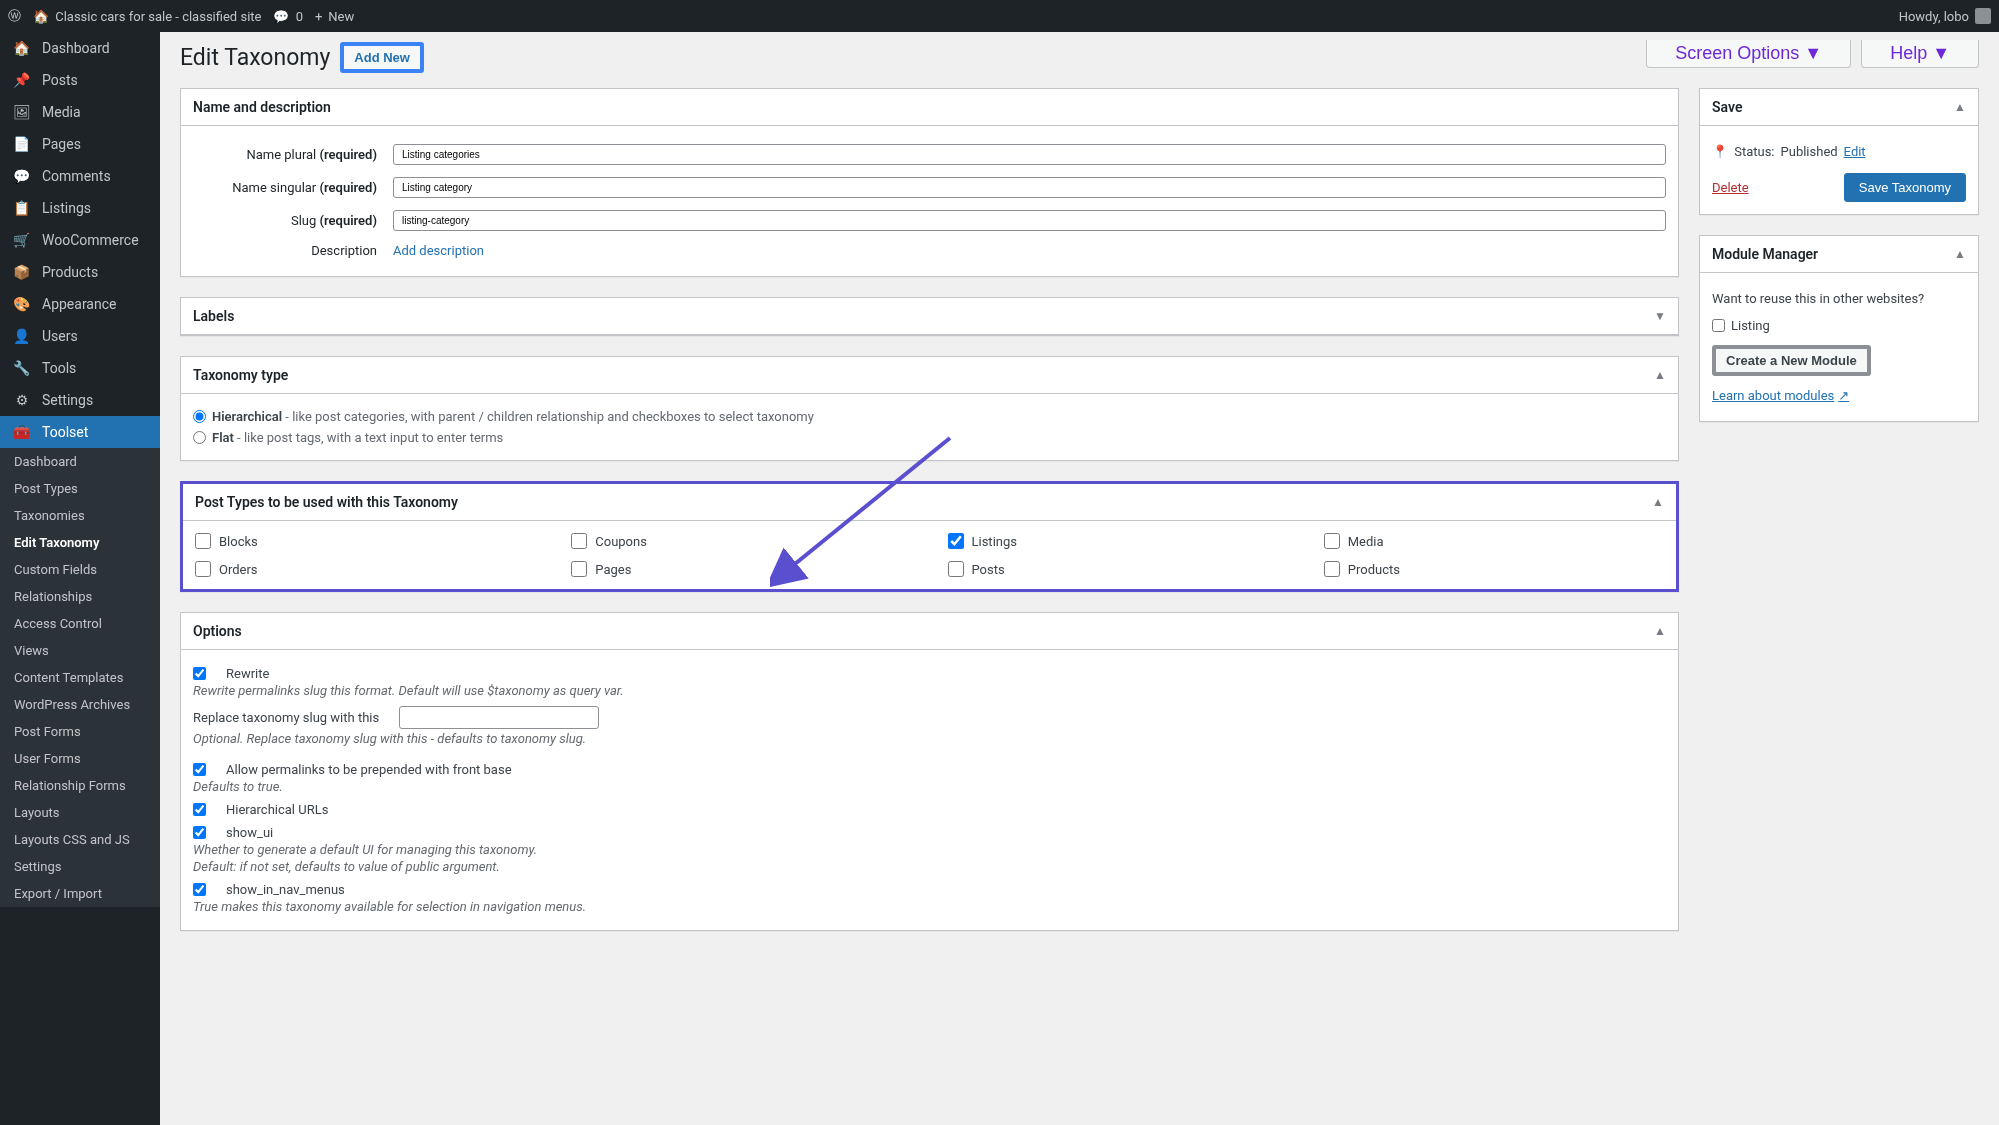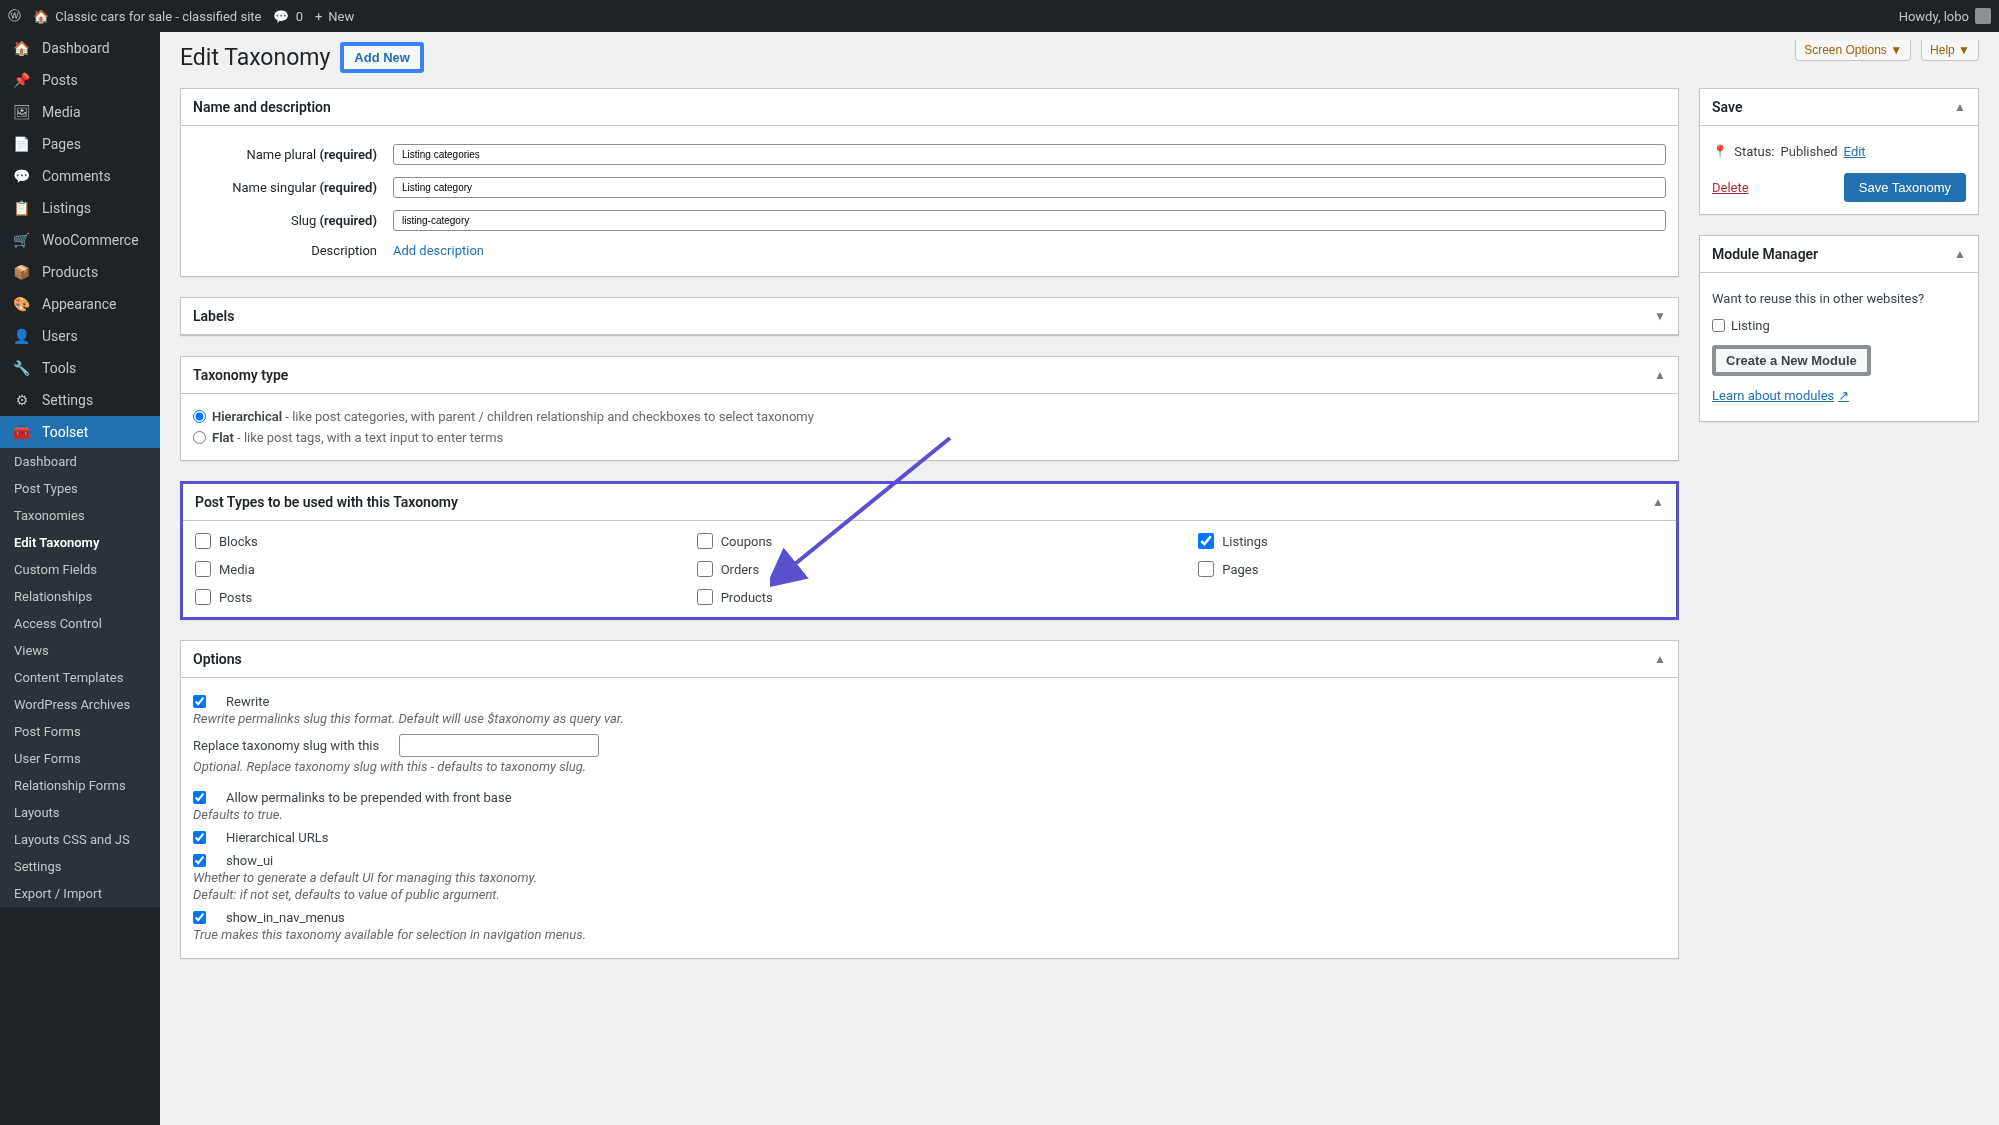--- a/index.html
+++ b/index.html
@@ -19,21 +19,21 @@
   .sidebar .menu-item.active { background: #2271b1; color: #fff; position: relative; }
   .sidebar .menu-item.active::after { content: ""; position: absolute; right: -8px; top: 50%; transform: translateY(-50%); border: 8px solid transparent; border-right-color: #f0f0f1; }
   .sidebar .dashicon { width: 20px; display: inline-block; text-align: center; font-style: normal; }
   .sidebar .submenu { background: #2c3338; }
   .sidebar .submenu .sub-item { padding: 6px 12px 6px 14px; color: #c3c4c7; font-size: 13px; cursor: pointer; }
   .sidebar .submenu .sub-item.current { color: #fff; font-weight: 600; }
   
   
   .main { margin-left: 160px; padding-top: 32px; }
   .top-buttons { position: absolute; top: 40px; right: 20px; display: flex; gap: 10px; }
-  .screen-btn { border: 1px solid #c3c4c7; border-top: none; border-radius: 0 0 4px 4px; background: #f6f7f7; padding: 3px 8px; font-size: 12px; cursor: pointer; color: #a16207; }
+  .screen-btn { border: 1px solid #c3c4c7; border-top: none; border-radius: 0 0 4px 4px; background: #f6f7f7; padding: 3px 28px; font-size: 18px; cursor: pointer; color: #6d28d9; }
   .wrap { padding: 10px 20px 40px; }
   .page-title { display: flex; align-items: center; gap: 10px; margin-bottom: 15px; }
   .page-title h1 { font-size: 23px; font-weight: 400; color: #1d2327; }
   .btn-secondary { border: 4px solid #3b82f6; color: #2271b1; background: #f6f7f7; padding: 4px 10px; border-radius: 3px; font-size: 13px; cursor: pointer; font-weight: bold; }
   .btn-primary { background: #2271b1; border: 1px solid #2271b1; color: #fff; padding: 6px 14px; border-radius: 3px; font-size: 13px; cursor: pointer; }
   
   .content-row { display: flex; gap: 20px; align-items: flex-start; }
   .content-main { flex: 1; min-width: 0; }
   .content-side { width: 280px; flex-shrink: 0; }
   
@@ -48,21 +48,21 @@
   .form-row label { width: 200px; text-align: right; padding-right: 16px; color: #1d2327; }
   .form-row .req { font-weight: 600; }
   .form-row input[type="text"] { flex: 1; padding: 4px 8px; border: 1px solid #8c8f94; border-radius: 3px; font-size: 10px; background: #fff; }
   .form-row .link { color: #2271b1; cursor: pointer; }
   
   .radio-row { padding: 3px 0; display: flex; align-items: center; gap: 6px; }
   .radio-row input[type="radio"] { margin: 0; }
   .radio-row .bold { font-weight: 600; }
   .radio-row .desc { color: #646970; }
   
-  .check-grid { display: grid; grid-template-columns: repeat(3, 1fr); gap: 12px 36px; }
+  .check-grid { display: grid; grid-template-columns: repeat(4, 1fr); gap: 12px 36px; }
   .check-item { display: flex; align-items: center; gap: 8px; }
   .check-item input[type="checkbox"] { width: 16px; height: 16px; }
   
   .option-row { padding: 4px 0; }
   .option-row .line { display: flex; align-items: center; gap: 20px; }
   .option-row .hint { font-style: italic; color: #646970; font-size: 13px; padding-top: 2px; }
   .option-row input[type="text"].small { width: 200px; padding: 3px 6px; border: 1px solid #8c8f94; border-radius: 3px; }
   .option-row a { color: #2271b1; text-decoration: underline; }
   
   .side-row { padding: 6px 0; display: flex; align-items: center; gap: 6px; }

